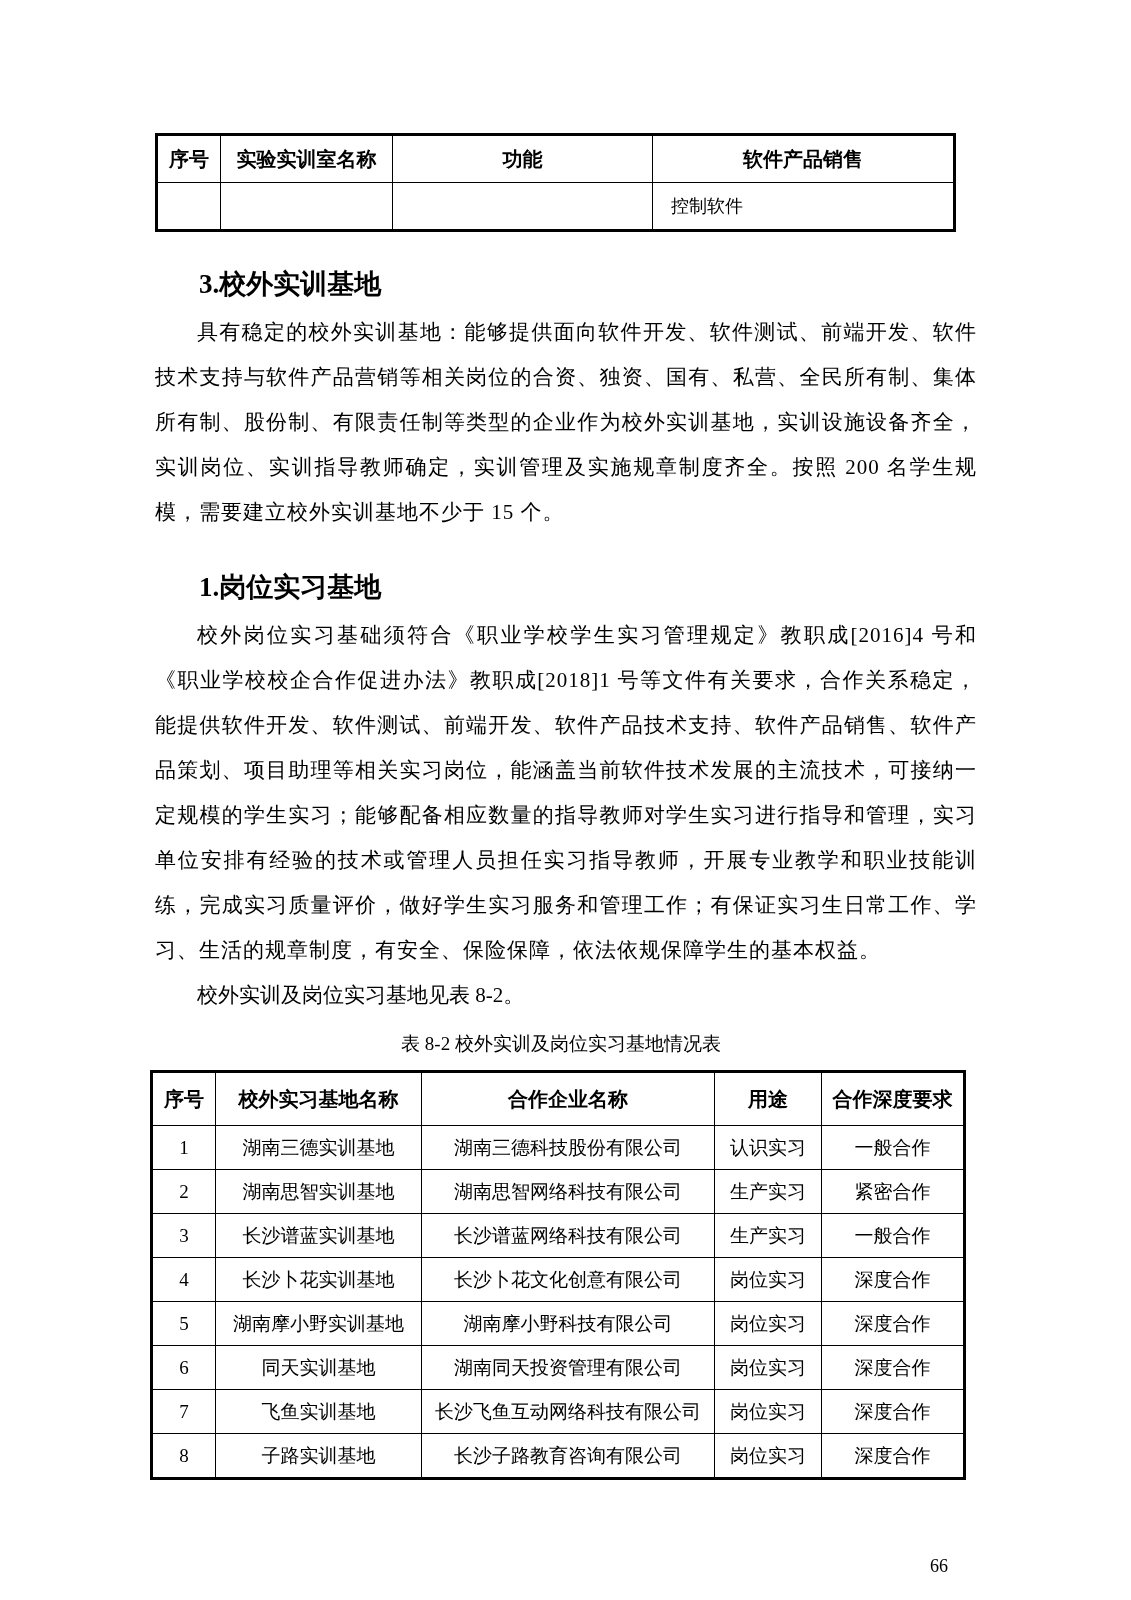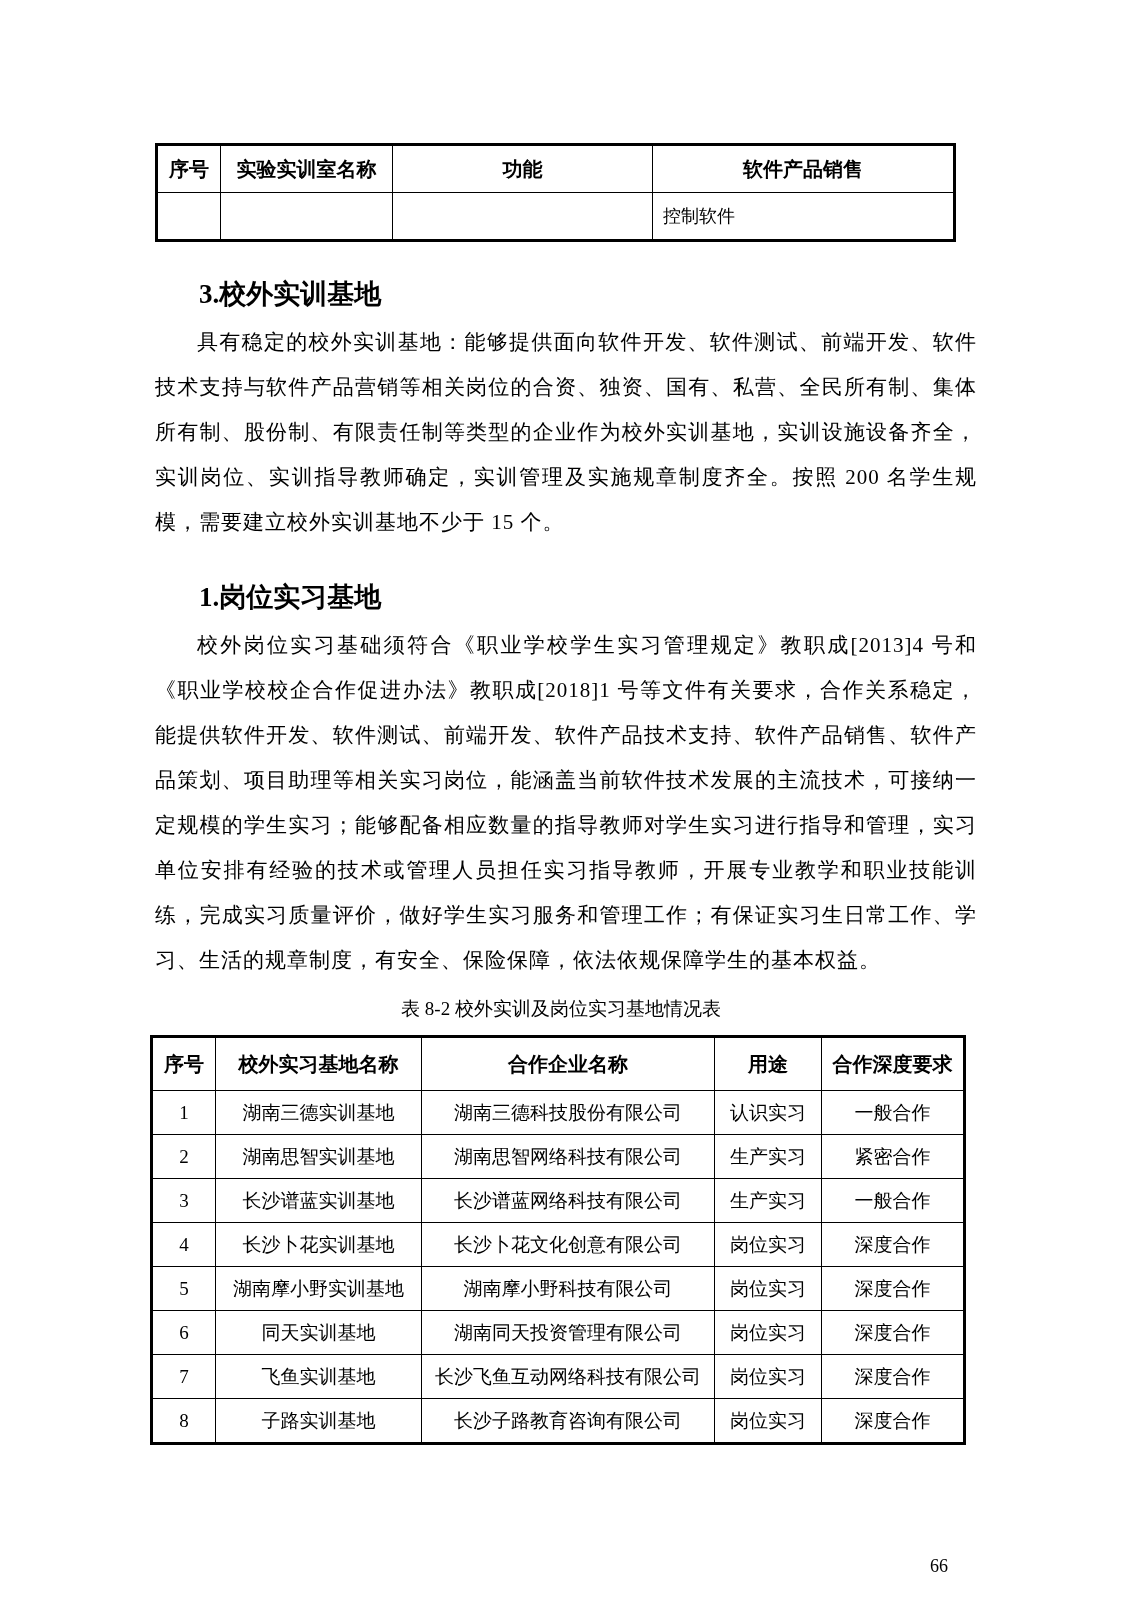--- a/index.html
+++ b/index.html
@@ -10,21 +10,21 @@
   body {
     width: 1131px;
     height: 1600px;
     position: relative;
     font-family: "Liberation Serif", "DejaVu Serif", serif;
     color: #000000;
   }
   .page {
     position: absolute;
     left: 155px;
-    top: 10px;
+    top: 0;
     width: 822px;
   }
 
   
   table.doc-table {
     border-collapse: collapse;
     table-layout: fixed;
   }
   table.doc-table td, table.doc-table th {
     border: 1px solid #000;
@@ -39,21 +39,21 @@
   table.top-table th {
     font-weight: bold;
     font-size: 20px;
     text-align: center;
     height: 44px;
   }
   table.top-table td {
     font-size: 18px;
     height: 44px;
     text-align: left;
-    padding-left: 10px;
+    padding-left: 18px;
     vertical-align: middle;
   }
   .tt-col1 { width: 64px; }
   .tt-col2 { width: 172px; }
   .tt-col3 { width: 260px; }
   .tt-col4 { width: 302px; }
 
   
   .sec-heading {
     font-size: 27px;
@@ -142,21 +142,22 @@
       <td></td>
       <td>控制软件</td>
     </tr>
   </tbody>
     </table>
 
   <h3 class="sec-heading">3.校外实训基地</h3>
   <p class="body-para">具有稳定的校外实训基地：能够提供面向软件开发、软件测试、前端开发、软件技术支持与软件产品营销等相关岗位的合资、独资、国有、私营、全民所有制、集体所有制、股份制、有限责任制等类型的企业作为校外实训基地，实训设施设备齐全，实训岗位、实训指导教师确定，实训管理及实施规章制度齐全。按照 200 名学生规模，需要建立校外实训基地不少于 15 个。</p>
 
   <h3 class="sec-heading">1.岗位实习基地</h3>
-  <p class="body-para">校外岗位实习基础须符合《职业学校学生实习管理规定》教职成[2013]4 号和《职业学校校企合作促进办法》教职成[2018]1 号等文件有关要求，合作关系稳定，能提供软件开发、软件测试、前端开发、软件产品技术支持、软件产品销售、软件产品策划、项目助理等相关实习岗位，能涵盖当前软件技术发展的主流技术，可接纳一定规模的学生实习；能够配备相应数量的指导教师对学生实习进行指导和管理，实习单位安排有经验的技术或管理人员担任实习指导教师，开展专业教学和职业技能训练，完成实习质量评价，做好学生实习服务和管理工作；有保证实习生日常工作、学习、生活的规章制度，有安全、保险保障，依法依规保障学生的基本权益。</p>
+  <p class="body-para">校外岗位实习基础须符合《职业学校学生实习管理规定》教职成[2016]4 号和《职业学校校企合作促进办法》教职成[2018]1 号等文件有关要求，合作关系稳定，能提供软件开发、软件测试、前端开发、软件产品技术支持、软件产品销售、软件产品策划、项目助理等相关实习岗位，能涵盖当前软件技术发展的主流技术，可接纳一定规模的学生实习；能够配备相应数量的指导教师对学生实习进行指导和管理，实习单位安排有经验的技术或管理人员担任实习指导教师，开展专业教学和职业技能训练，完成实习质量评价，做好学生实习服务和管理工作；有保证实习生日常工作、学习、生活的规章制度，有安全、保险保障，依法依规保障学生的基本权益。</p>
+  <p class="ref-line">校外实训及岗位实习基地见表 8-2。</p>
 
   <p class="table-caption">表 8-2 校外实训及岗位实习基地情况表</p>
   <table class="doc-table bases-table">
     <colgroup>
       <col class="bt-col1">
         <col class="bt-col2">
         <col class="bt-col3">
         <col class="bt-col4">
         <col class="bt-col5">
     </colgroup>

